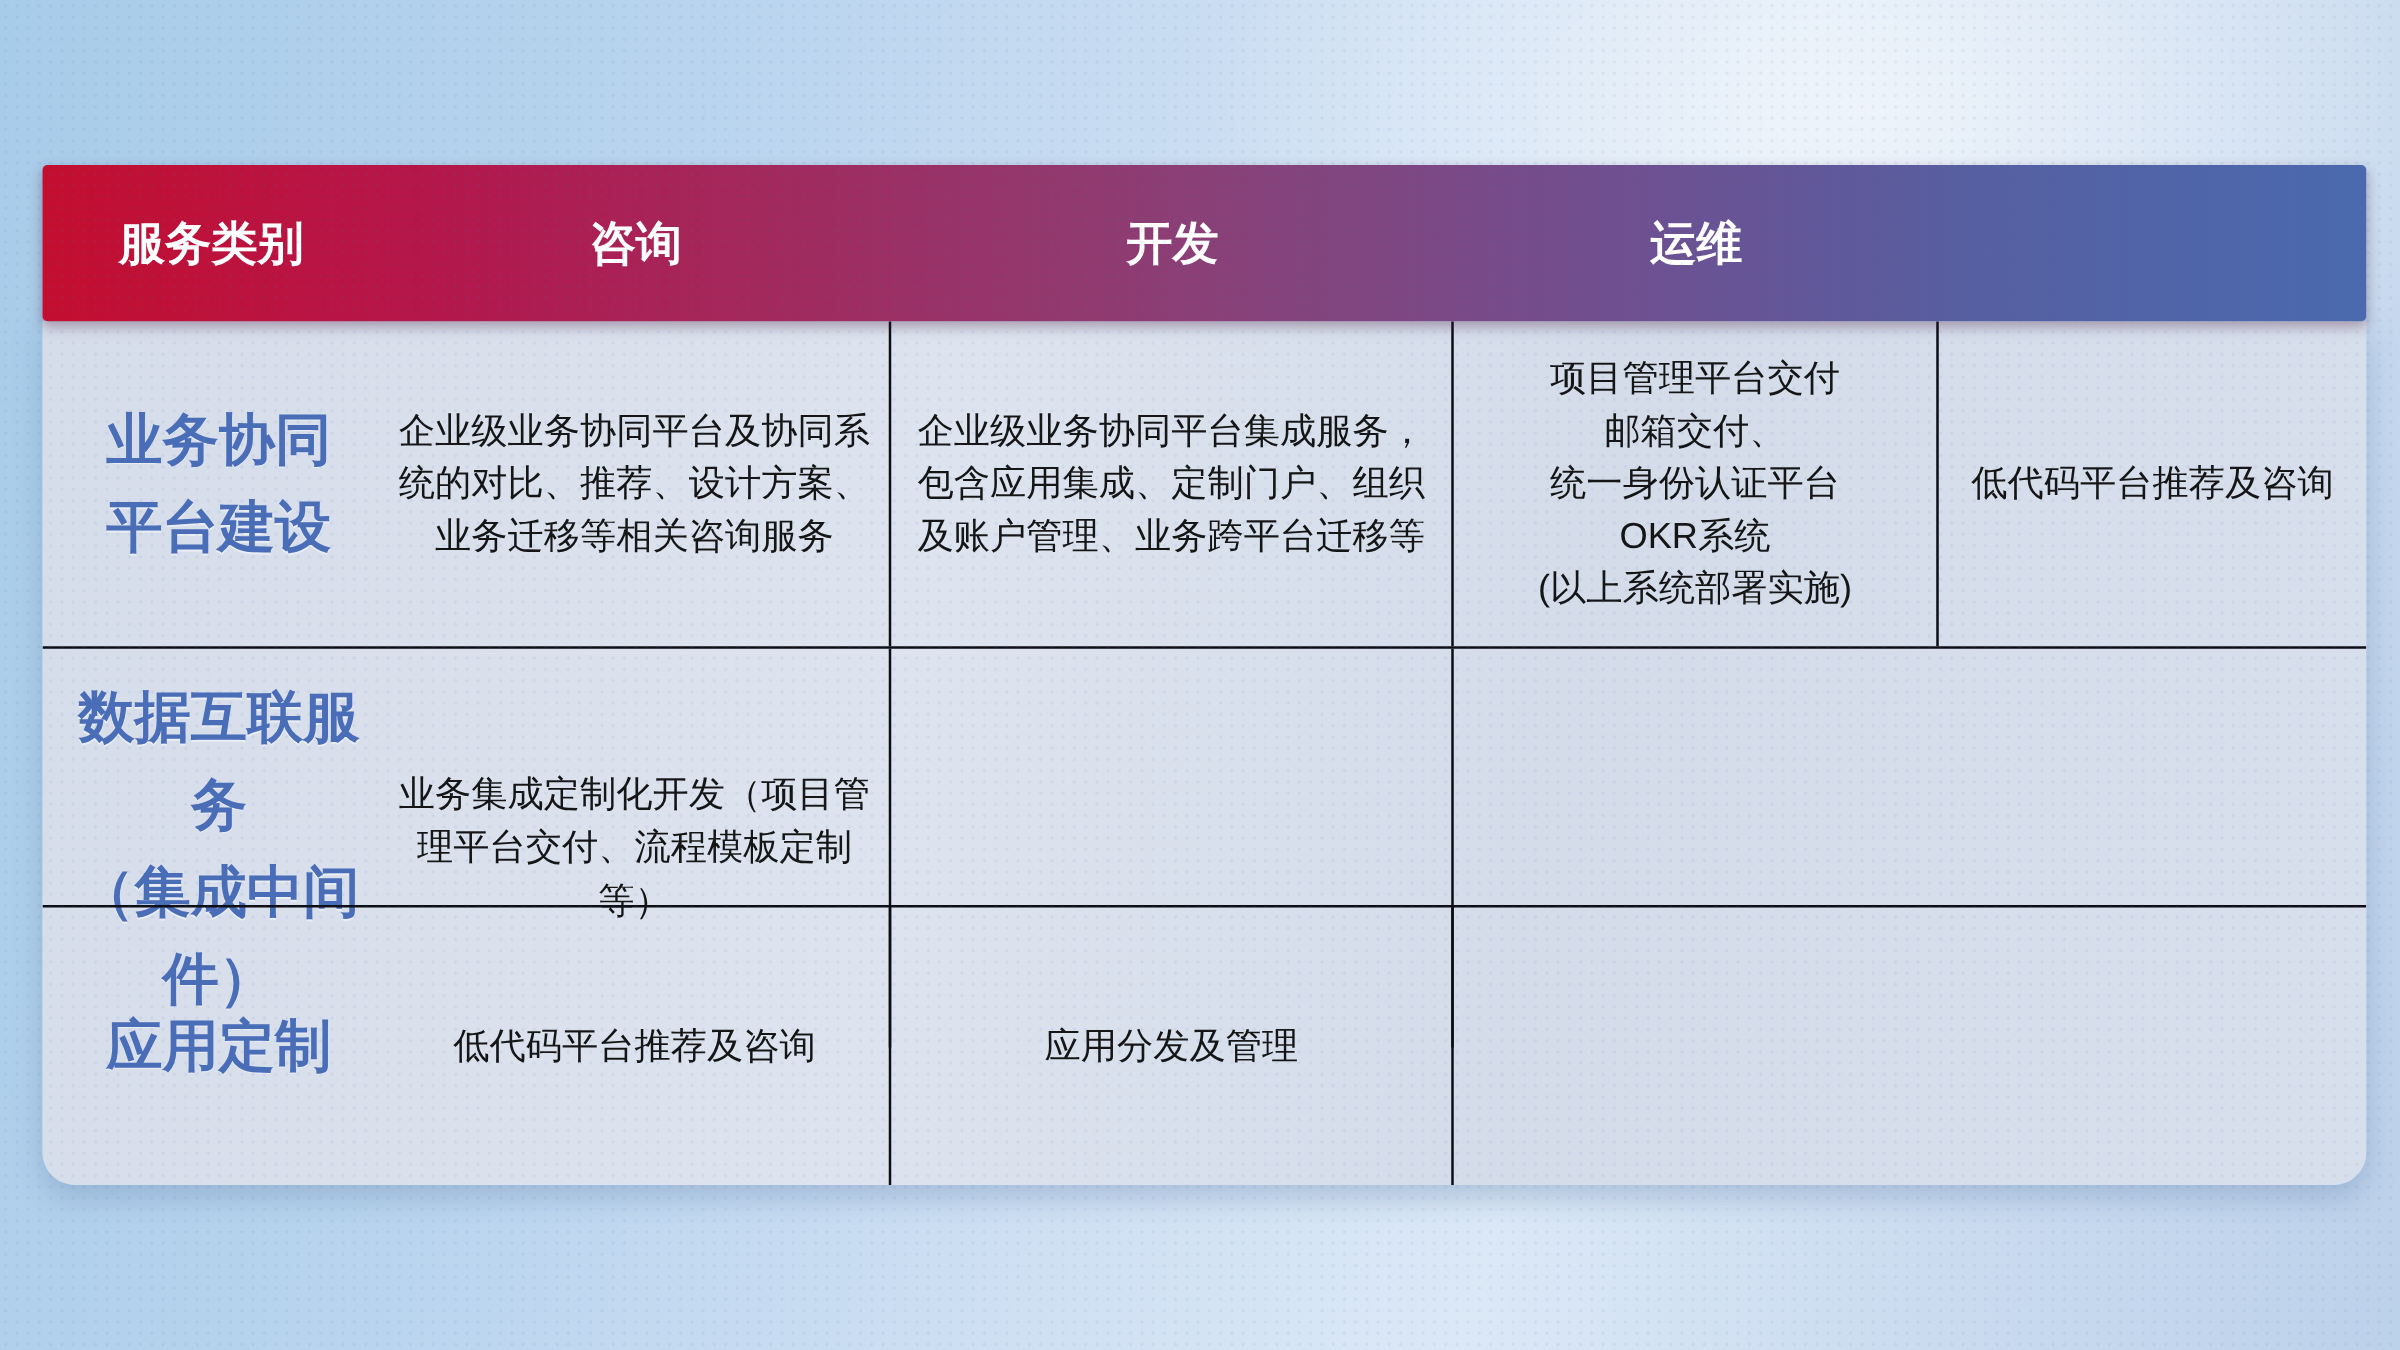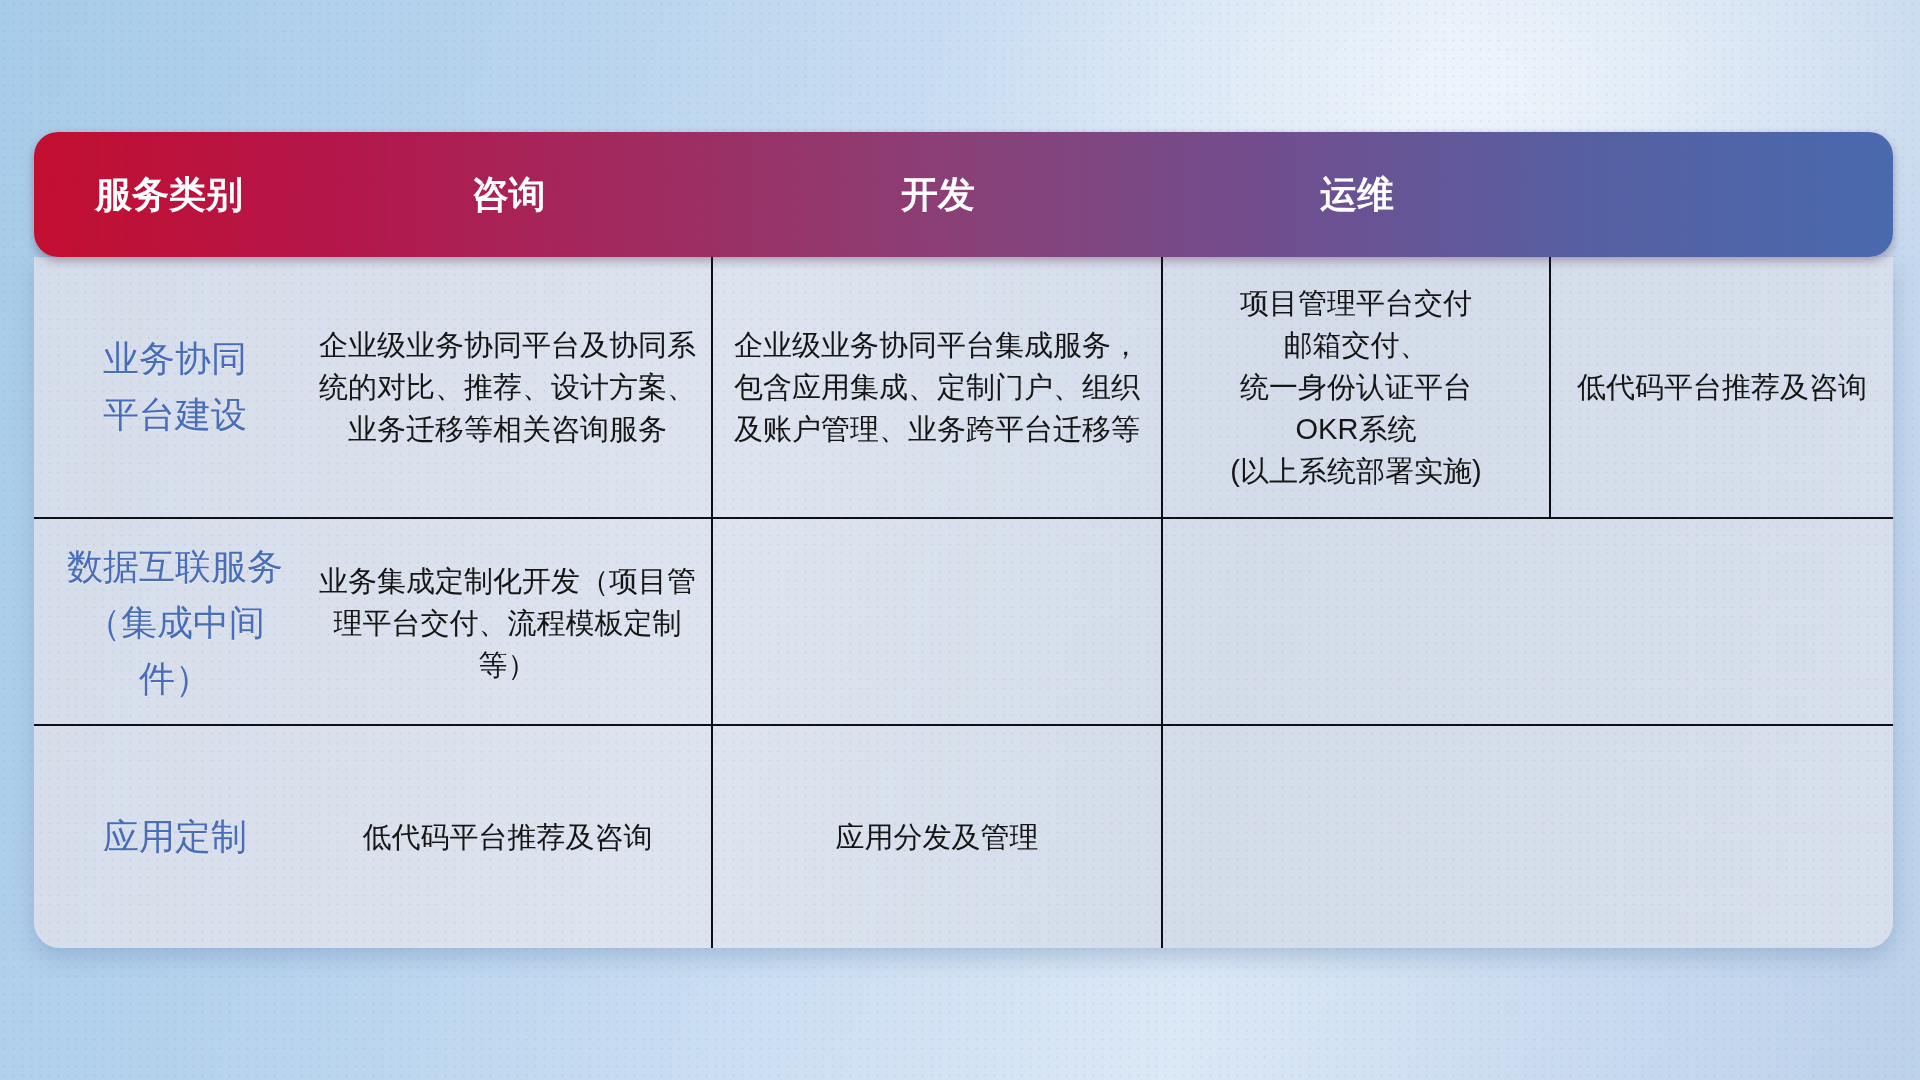--- a/index.html
+++ b/index.html
@@ -23,21 +23,21 @@
     opacity:.5;
   }
 
   
   .table-wrap {
     position:absolute; left:34px; top:132px; width:1859px; height:816px; z-index:2;
   }
 
   .t-header {
     position:relative; z-index:3;
-    height:125px; border-radius:24px;
+    height:125px; border-radius:4px;
     display:grid;
     grid-template-columns:270px 409px 450px 388px 1fr;
     align-items:center;
     background: linear-gradient(90deg, #c30e2f 0%, #b5164a 16%, #a12a5e 32%, #8a4077 50%, #6f4f90 68%, #5560a2 84%, #4a69ae 100%);
     box-shadow: 0 4px 10px rgba(70,25,60,0.35);
     color:#ffffff; font-weight:bold; font-size:37px; text-align:center;
   }
 
   .t-body {
     position:relative; z-index:2;
@@ -59,21 +59,21 @@
   .t-cell {
     display:flex; flex-direction:column; justify-content:center; align-items:center;
     text-align:center;
     padding:20px 14px;
     font-size:29px; line-height:1.45; color:#151515;
     white-space:pre-line;
   }
   .t-cell.v-line { border-right:2px solid #0d0d14; }
 
   .t-cell.category {
-    font-size:36px; font-weight:normal; color:#4a6db8;
+    font-size:45px; font-weight:bold; color:#4a6db8;
     line-height:1.55;
     text-shadow: 0 1px 0 rgba(255,255,255,0.45);
     margin-left: 12px;
   }
 </style>
 </head>
 <body>
 
 <div class="page">
 

